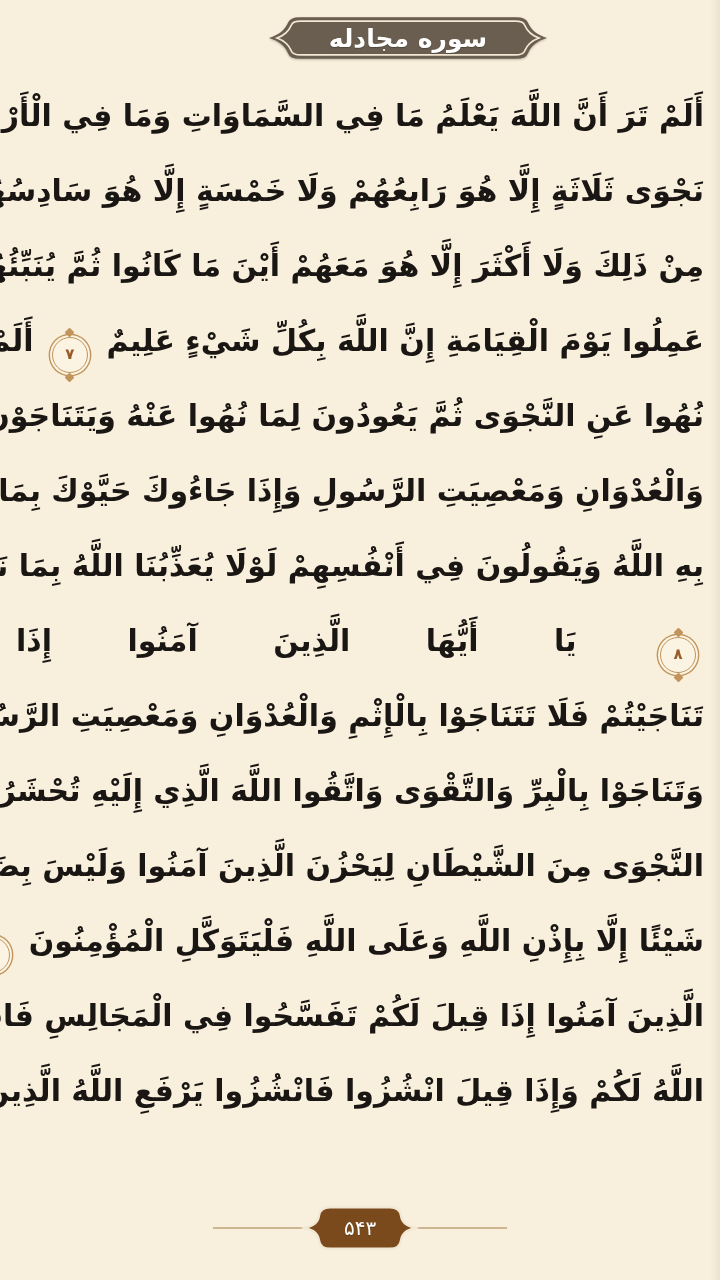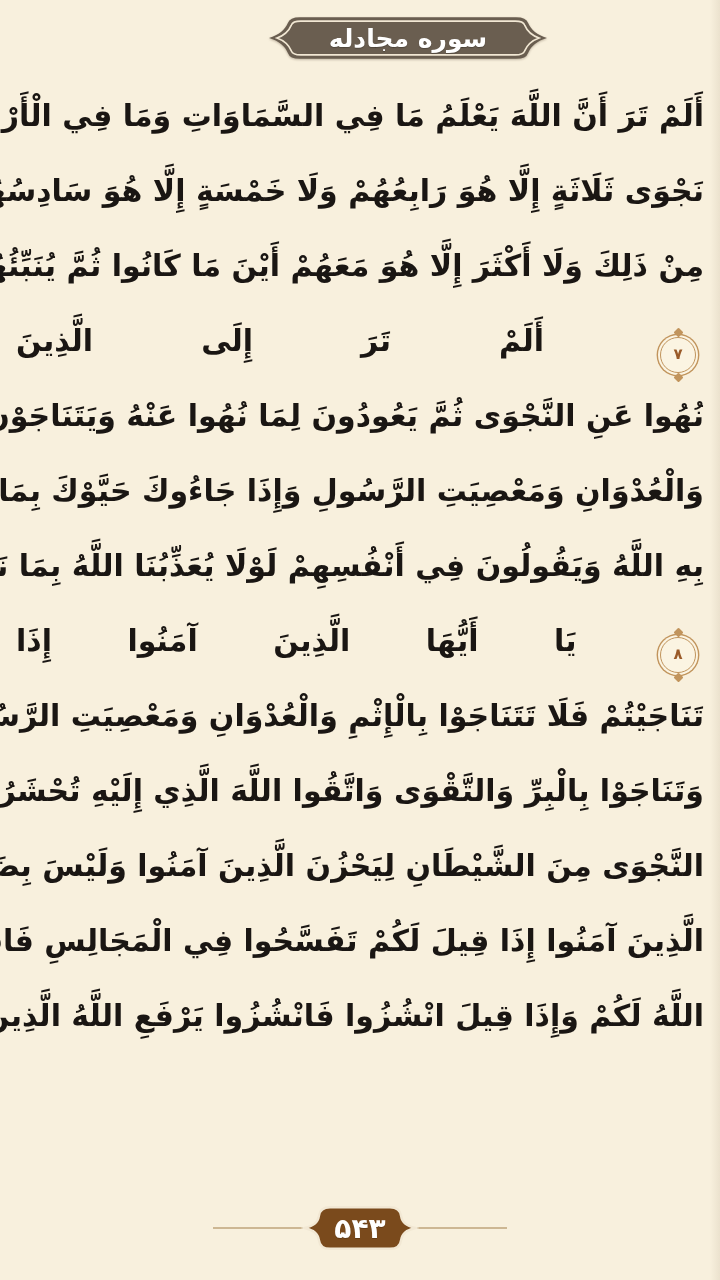--- a/index.html
+++ b/index.html
@@ -72,21 +72,21 @@
     position:absolute;left:0;bottom:22px;width:100%;height:60px;
     display:flex;align-items:center;justify-content:center;
   }
   .footer-rule{
     width:90px;height:2px;background:#cdb793;flex:none;
   }
   .badge-wrap{position:relative;width:118px;height:58px;flex:none;margin:0 -2px;}
   .badge-wrap svg{position:absolute;inset:0;}
   .page-number{
     position:absolute;inset:0;display:flex;align-items:center;justify-content:center;
-    color:#ffffff;font-size:28px;font-weight:bold;letter-spacing:2px;
+    color:#ffffff;font-size:20px;font-weight:normal;letter-spacing:2px;
     text-shadow:0 1px 0 rgba(0,0,0,.2);
   }
 </style>
 </head>
 <body>
 
 <div class="page" data-name="quran-page">
 
   <div class="header" data-name="surah-header">
     <div class="ribbon-wrap" data-name="surah-ribbon">
@@ -95,32 +95,35 @@
         <path d="M8,24 C15,21.5 20,17 22.5,11 Q24,7 32,7 L248,7 Q256,7 257.5,11 C260,17 265,21.5 272,24 C265,26.5 260,31 257.5,37 Q256,41 248,41 L32,41 Q24,41 22.5,37 C20,31 15,26.5 8,24 Z" fill="none" stroke="#f2e8d4" stroke-width="1.6"></path>
       </svg>
       <span class="surah-title" data-name="surah-title">سوره مجادله</span>
     </div>
   </div>
 
   <div class="qbody" data-name="quran-text-body">
       <div class="qline" data-name="quran-line"><span data-name="quran-text-segment">أَلَمْ تَرَ أَنَّ اللَّهَ يَعْلَمُ مَا فِي السَّمَاوَاتِ وَمَا فِي الْأَرْضِ مَا يَكُونُ مِنْ</span></div>
       <div class="qline" data-name="quran-line"><span data-name="quran-text-segment">نَجْوَى ثَلَاثَةٍ إِلَّا هُوَ رَابِعُهُمْ وَلَا خَمْسَةٍ إِلَّا هُوَ سَادِسُهُمْ وَلَا أَدْنَى</span></div>
       <div class="qline" data-name="quran-line"><span data-name="quran-text-segment">مِنْ ذَلِكَ وَلَا أَكْثَرَ إِلَّا هُوَ مَعَهُمْ أَيْنَ مَا كَانُوا ثُمَّ يُنَبِّئُهُمْ بِمَا</span></div>
-      <div class="qline" data-name="quran-line"> <span class="aya" data-name="verse-end-marker">
+      <div class="qline" data-name="quran-line"><span data-name="quran-text-segment">عَمِلُوا يَوْمَ الْقِيَامَةِ إِنَّ اللَّهَ بِكُلِّ شَيْءٍ عَلِيمٌ</span> <span class="aya" data-name="verse-end-marker">
           <span class="aya-num" data-name="verse-number">٧</span>
         </span> <span data-name="quran-text-segment">أَلَمْ تَرَ إِلَى الَّذِينَ</span></div>
       <div class="qline" data-name="quran-line"><span data-name="quran-text-segment">نُهُوا عَنِ النَّجْوَى ثُمَّ يَعُودُونَ لِمَا نُهُوا عَنْهُ وَيَتَنَاجَوْنَ بِالْإِثْمِ</span></div>
       <div class="qline" data-name="quran-line"><span data-name="quran-text-segment">وَالْعُدْوَانِ وَمَعْصِيَتِ الرَّسُولِ وَإِذَا جَاءُوكَ حَيَّوْكَ بِمَا لَمْ يُحَيِّكَ</span></div>
       <div class="qline" data-name="quran-line"><span data-name="quran-text-segment">بِهِ اللَّهُ وَيَقُولُونَ فِي أَنْفُسِهِمْ لَوْلَا يُعَذِّبُنَا اللَّهُ بِمَا نَقُولُ حَسْبُهُمْ</span></div>
       <div class="qline" data-name="quran-line"> <span class="aya" data-name="verse-end-marker">
           <span class="aya-num" data-name="verse-number">٨</span>
         </span> <span data-name="quran-text-segment">يَا أَيُّهَا الَّذِينَ آمَنُوا إِذَا</span></div>
       <div class="qline" data-name="quran-line"><span data-name="quran-text-segment">تَنَاجَيْتُمْ فَلَا تَتَنَاجَوْا بِالْإِثْمِ وَالْعُدْوَانِ وَمَعْصِيَتِ الرَّسُولِ</span></div>
       <div class="qline" data-name="quran-line"><span data-name="quran-text-segment">وَتَنَاجَوْا بِالْبِرِّ وَالتَّقْوَى وَاتَّقُوا اللَّهَ الَّذِي إِلَيْهِ تُحْشَرُونَ</span>  </div>
       <div class="qline" data-name="quran-line"><span data-name="quran-text-segment">النَّجْوَى مِنَ الشَّيْطَانِ لِيَحْزُنَ الَّذِينَ آمَنُوا وَلَيْسَ بِضَارِّهِمْ</span></div>
+      <div class="qline" data-name="quran-line"><span data-name="quran-text-segment">شَيْئًا إِلَّا بِإِذْنِ اللَّهِ وَعَلَى اللَّهِ فَلْيَتَوَكَّلِ الْمُؤْمِنُونَ</span> <span class="aya" data-name="verse-end-marker">
+          <span class="aya-num" data-name="verse-number">١٠</span>
+        </span> </div>
       <div class="qline" data-name="quran-line"><span data-name="quran-text-segment">الَّذِينَ آمَنُوا إِذَا قِيلَ لَكُمْ تَفَسَّحُوا فِي الْمَجَالِسِ فَافْسَحُوا يَفْسَحِ</span></div>
       <div class="qline" data-name="quran-line"><span data-name="quran-text-segment">اللَّهُ لَكُمْ وَإِذَا قِيلَ انْشُزُوا فَانْشُزُوا يَرْفَعِ اللَّهُ الَّذِينَ آمَنُوا مِنْكُمْ</span></div>
     </div>
 
   <div class="footer" data-name="page-footer">
     <div class="footer-rule" data-name="footer-rule-right"></div>
     <div class="badge-wrap" data-name="page-number-badge">
       <svg viewBox="0 0 120 60" width="118" height="58" data-name="page-number-badge-shape" aria-hidden="true">
         <path d="M3,30 C12,27.5 16.5,24.5 17.5,17.5 C18.2,11.5 22.5,8.5 29,8.5 L91,8.5 C97.5,8.5 101.8,11.5 102.5,17.5 C103.5,24.5 108,27.5 117,30 C108,32.5 103.5,35.5 102.5,42.5 C101.8,48.5 97.5,51.5 91,51.5 L29,51.5 C22.5,51.5 18.2,48.5 17.5,42.5 C16.5,35.5 12,32.5 3,30 Z" fill="#7a4a1c" stroke="#f2e8d4" stroke-width="2.5"></path>
       </svg>

